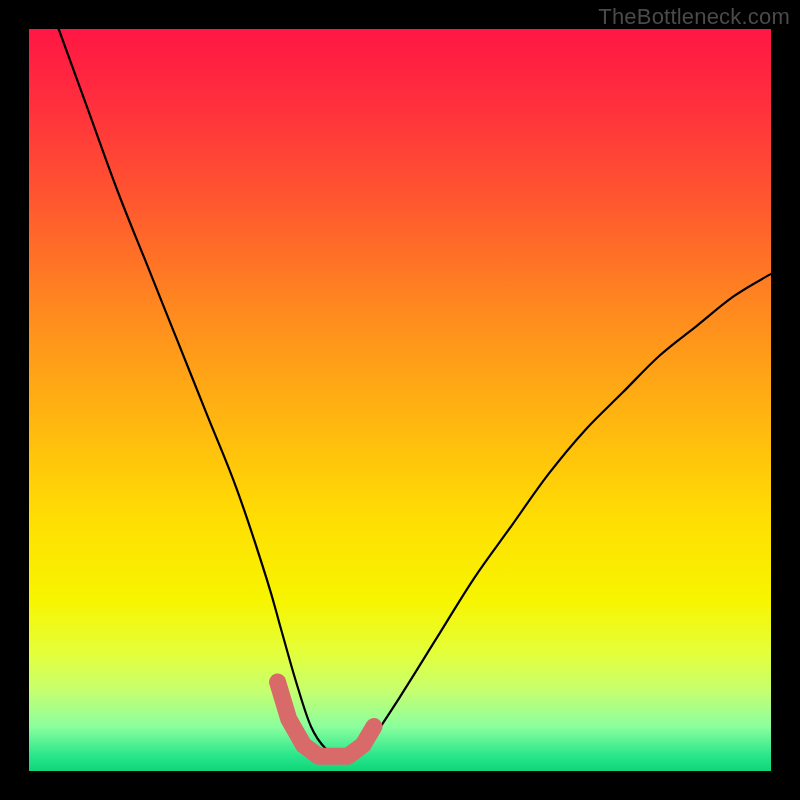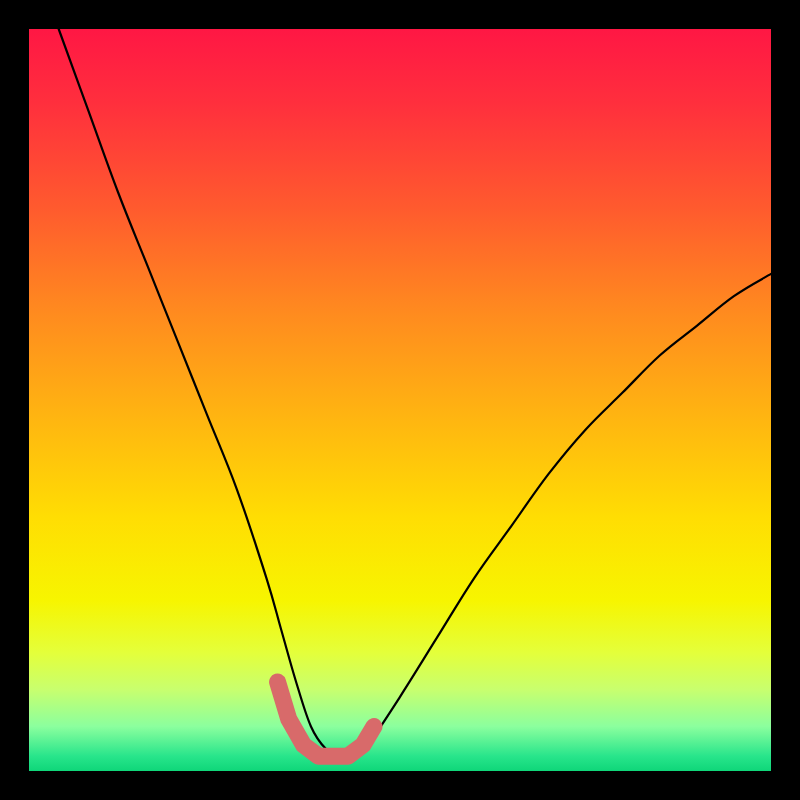--- a/index.html
+++ b/index.html
@@ -64,13 +64,14 @@
 </head>
 <body>
 
 <div class="frame">
   <div class="plot-area">
     <svg class="curve" viewBox="0 0 742 742" preserveAspectRatio="none">
       <path id="curve-path" fill="none" stroke="#000000" stroke-width="2.2" stroke-linecap="round" stroke-linejoin="round" d="M 29.68 0.00 C 35.02 14.69, 48.68 52.24, 59.36 81.62 C 70.04 111.00, 78.36 135.19, 89.04 163.24 C 99.72 191.29, 108.04 210.73, 118.72 237.44 C 129.40 264.15, 137.72 284.93, 148.40 311.64 C 159.08 338.35, 167.40 359.13, 178.08 385.84 C 188.76 412.55, 197.08 430.66, 207.76 460.04 C 218.44 489.42, 229.43 523.70, 237.44 549.08 C 245.45 574.46, 246.94 582.32, 252.28 601.02 C 257.62 619.72, 261.78 635.60, 267.12 652.96 C 272.46 670.32, 276.62 685.46, 281.96 697.48 C 287.30 709.50, 291.46 714.40, 296.80 719.74 C 302.14 725.08, 306.30 725.82, 311.64 727.16 C 316.98 728.50, 321.14 729.83, 326.48 727.16 C 331.82 724.49, 333.31 723.00, 341.32 712.32 C 349.33 701.64, 358.98 686.50, 371.00 667.80 C 383.02 649.10, 394.74 629.81, 408.10 608.44 C 421.46 587.07, 431.84 569.11, 445.20 549.08 C 458.56 529.05, 468.94 515.84, 482.30 497.14 C 495.66 478.44, 506.04 462.56, 519.40 445.20 C 532.76 427.84, 543.14 415.37, 556.50 400.68 C 569.86 385.99, 580.24 376.94, 593.60 363.58 C 606.96 350.22, 617.34 338.50, 630.70 326.48 C 644.06 314.46, 654.44 307.48, 667.80 296.80 C 681.16 286.12, 691.54 276.47, 704.90 267.12 C 718.26 257.77, 735.32 248.87, 742.00 244.86"></path>
       <path id="marker-path" fill="none" stroke="#d86a6a" stroke-width="17" stroke-linecap="round" stroke-linejoin="round" d="M 248.57 652.96 L 259.70 690.06 L 274.54 716.03 L 289.38 727.16 L 304.22 727.16 L 319.06 727.16 L 333.90 716.03 L 345.03 697.48"></path>
     </svg>
   </div>
+  <div class="watermark">TheBottleneck.com</div>
 </div>
 
 </body></html>

